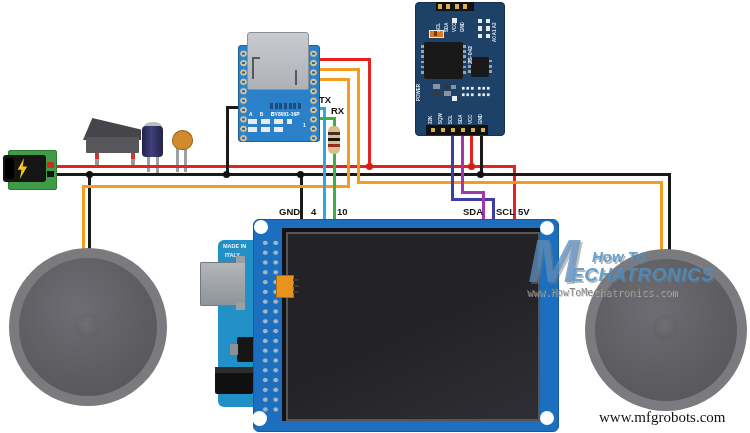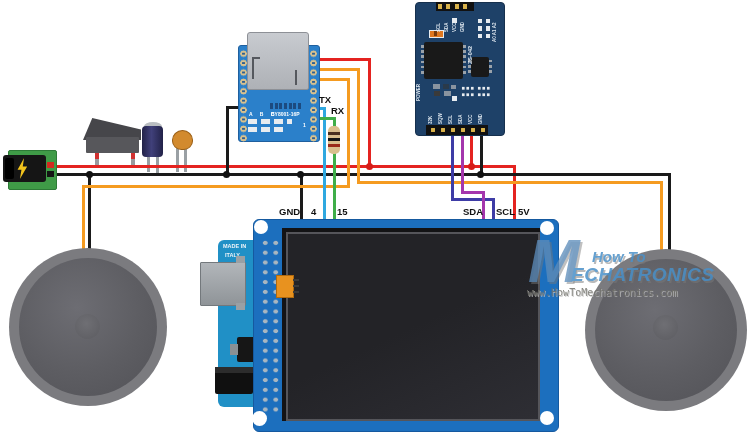--- a/index.html
+++ b/index.html
@@ -219,35 +219,36 @@
   <div class="pcb" style="left:282px;top:228px;width:258px;height:193px;background:#131315;z-index:6;"></div>
   <div class="pcb" style="left:286px;top:232px;width:250px;height:185px;border:2px solid #55555a;
               background:linear-gradient(155deg,#232327 50%,#2e2e34 100%);z-index:6;"></div>
   <div class="pcb" style="left:276px;top:275px;width:16px;height:21px;background:#e8921f;border:1px solid #b06a10;z-index:7;"></div>
   <div class="pcb" style="left:293px;top:279px;width:6px;height:2px;background:#3a3a3a;z-index:7;"></div>
   <div class="pcb" style="left:293px;top:285px;width:6px;height:2px;background:#3a3a3a;z-index:7;"></div>
   <div class="pcb" style="left:293px;top:291px;width:6px;height:2px;background:#3a3a3a;z-index:7;"></div>
 
   <span class="pinlbl" style="left:279px;top:206px;">GND</span>
   <span class="pinlbl" style="left:311px;top:206px;">4</span>
-  <span class="pinlbl" style="left:337px;top:206px;">15</span>
+  <span class="pinlbl" style="left:337px;top:206px;">10</span>
   <span class="pinlbl" style="left:463px;top:206px;">SDA</span>
   <span class="pinlbl" style="left:496px;top:206px;">SCL</span>
   <span class="pinlbl" style="left:518px;top:206px;">5V</span>
 
   <div class="speaker-outer" style="left:9px;top:248px;width:158px;height:158px;">
     <div class="speaker-cone" style="left:10px;top:10px;width:138px;height:138px;"></div>
     <div class="speaker-dome" style="left:66px;top:66px;width:25px;height:25px;"></div>
   </div>
   <div class="speaker-outer" style="left:585px;top:249px;width:162px;height:162px;">
     <div class="speaker-cone" style="left:10px;top:10px;width:142px;height:142px;"></div>
     <div class="speaker-dome" style="left:68px;top:66px;width:25px;height:25px;"></div>
   </div>
 
   <div id="watermark">
     <span id="wm-m">M</span>
     <span id="wm-l1">How To</span>
     <span id="wm-l2">ECHATRONICS</span>
     <span id="wm-url">www.HowToMechatronics.com</span>
   </div>
 
+  <span id="site-url">www.mfgrobots.com</span>
 
 </div>
 
 </body></html>

